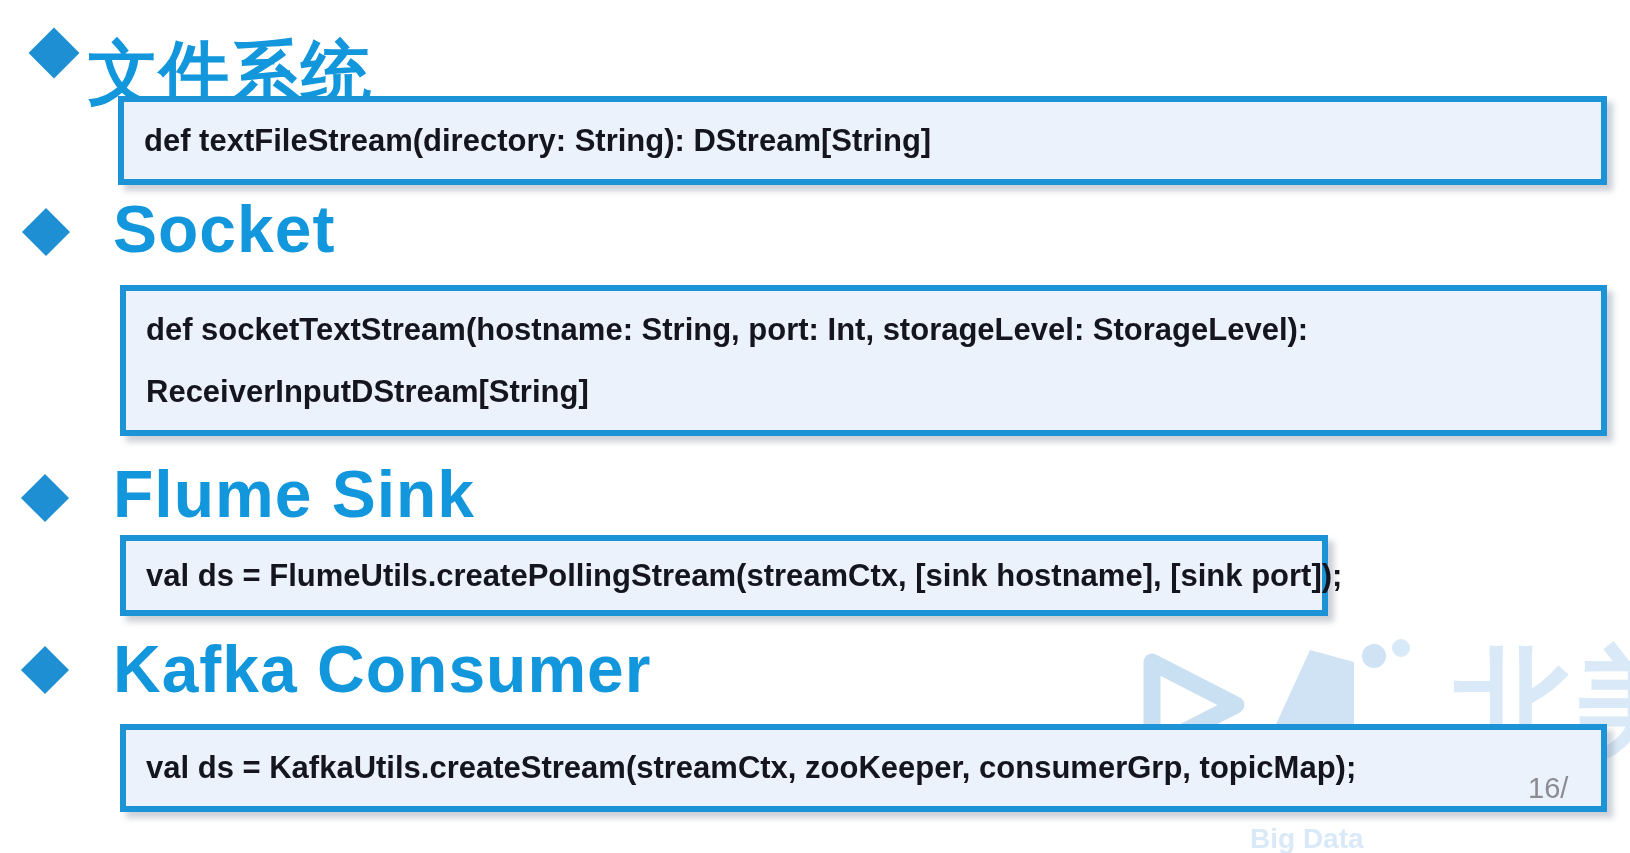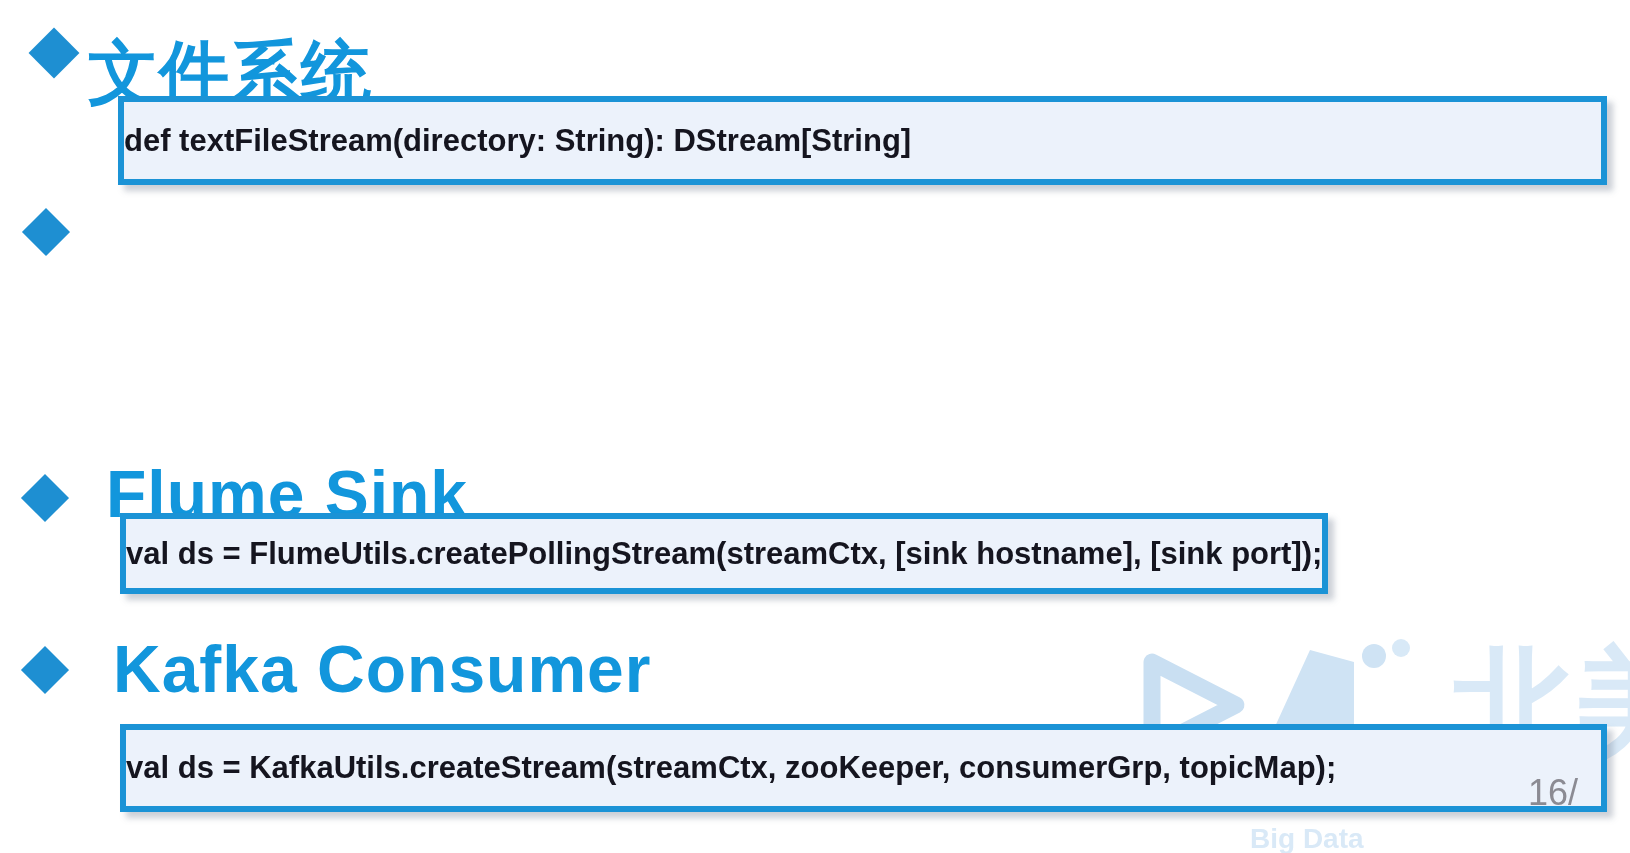--- a/index.html
+++ b/index.html
@@ -45,51 +45,52 @@
   .code-box {
     position: absolute;
     z-index: 1;
     box-sizing: border-box;
     border: 6px solid #1B93D6;
     background: #ECF2FB;
     box-shadow: 6px 6px 6px rgba(110,120,140,0.35);
     display: flex;
     flex-direction: column;
     justify-content: center;
+    padding-left: 20px;
   }
   .code-line {
     color: #15151F;
     font-size: 31px;
     font-weight: bold;
     line-height: 62px;
     white-space: nowrap;
   }
   .box-1 { left: 118px; top: 96px;  width: 1489px; height: 89px; }
   .box-2 { left: 120px; top: 285px; width: 1487px; height: 151px; }
-  .box-3 { left: 120px; top: 513px; width: 1208px; height: 81px; }
+  .box-3 { left: 120px; top: 535px; width: 1208px; height: 81px; }
   .box-4 { left: 120px; top: 724px; width: 1487px; height: 88px; }
 
   .d-1 { left: 36px; top: 35px;  width: 36px; height: 36px; }
   .d-2 { left: 29px; top: 215px; }
   .d-3 { left: 28px; top: 481px; }
   .d-4 { left: 28px; top: 653px; }
 
   .t-1 { left: 88px;  top: 12px; font-size: 70px; margin-top: 26px; }
   .t-2 { left: 113px; top: 196px; }
-  .t-3 { left: 106px; top: 461px; }
+  .t-3 { left: 113px; top: 461px; }
   .t-4 { left: 113px; top: 636px; }
 
   
   .page-number {
     position: absolute;
     left: 1528px;
     top: 772px;
     z-index: 2;
     color: #8B8B93;
-    font-size: 36px;
+    font-size: 29px;
     font-weight: normal;
     white-space: nowrap;
   }
 </style>
 </head>
 <body>
 
 <div class="slide">
 
   <svg class="watermark" viewBox="0 0 1630 853" xmlns="http://www.w3.org/2000/svg">
@@ -103,20 +104,25 @@
     <text x="1250" y="848" font-size="28" font-weight="bold" fill="#D9E9F7" font-family="Liberation Sans, sans-serif">Big Data</text>
   </svg>
 
   <div class="diamond d-1"></div>
   <div class="heading t-1">文件系统</div>
   <div class="code-box box-1">
     <div class="code-line">def textFileStream(directory: String): DStream[String]</div>
   </div>
 
   <div class="diamond d-2"></div>
+  <div class="heading t-2">Socket</div>
+  <div class="code-box box-2">
+    <div class="code-line">def socketTextStream(hostname: String, port: Int, storageLevel: StorageLevel):</div>
+    <div class="code-line">ReceiverInputDStream[String]</div>
+  </div>
 
   <div class="diamond d-3"></div>
   <div class="heading t-3">Flume Sink</div>
   <div class="code-box box-3">
     <div class="code-line">val ds = FlumeUtils.createPollingStream(streamCtx, [sink hostname], [sink port]);</div>
   </div>
 
   <div class="diamond d-4"></div>
   <div class="heading t-4">Kafka Consumer</div>
   <div class="code-box box-4">

